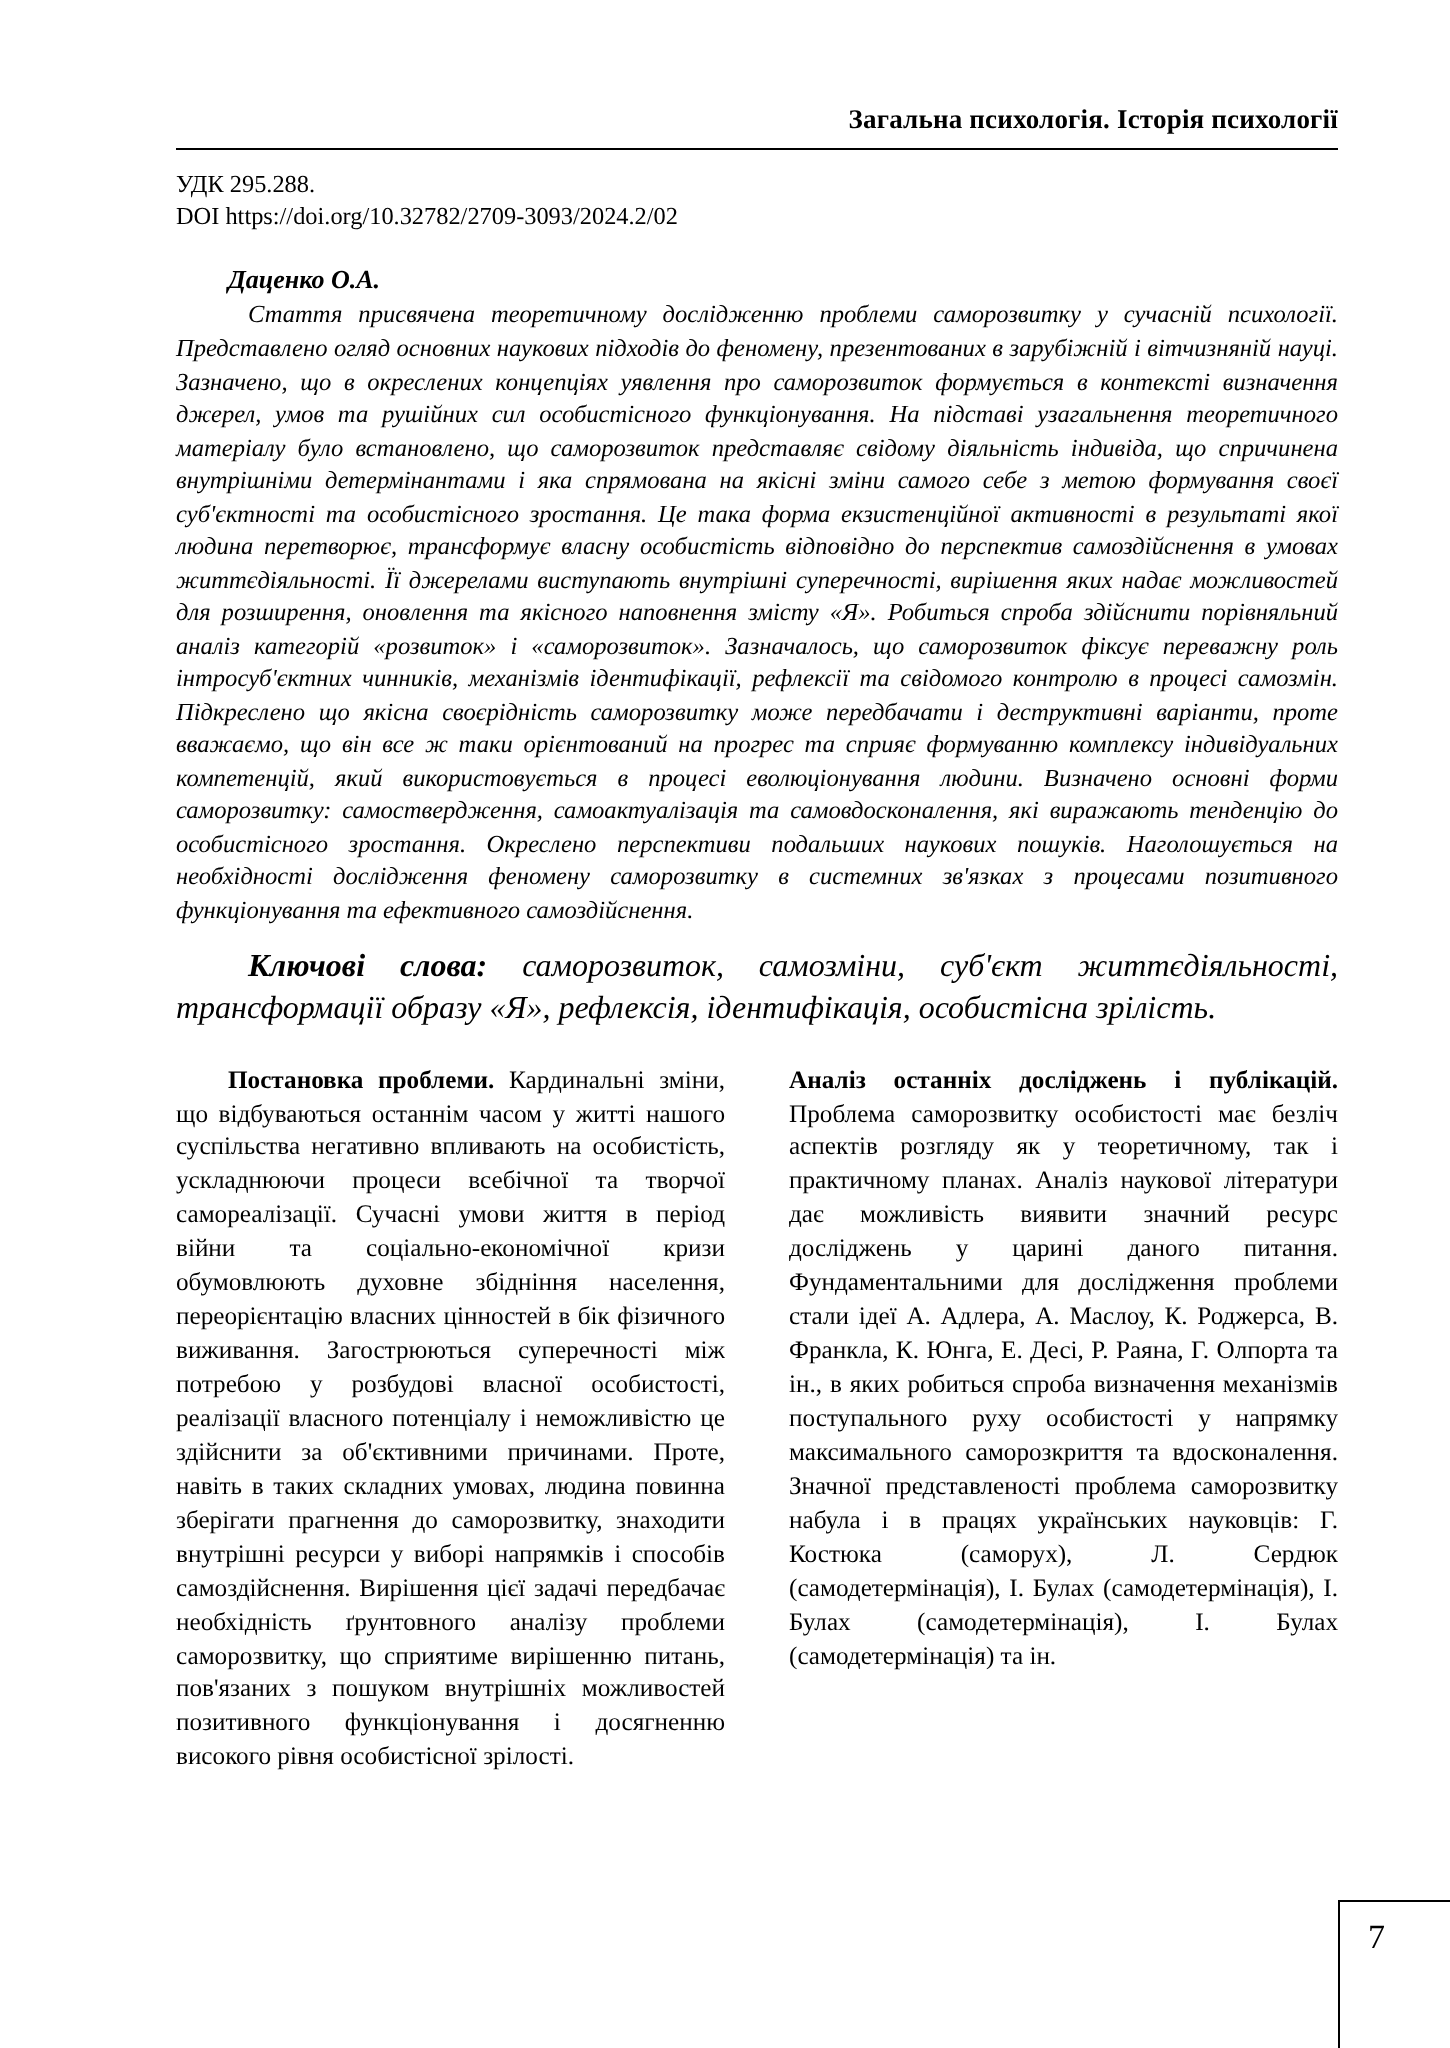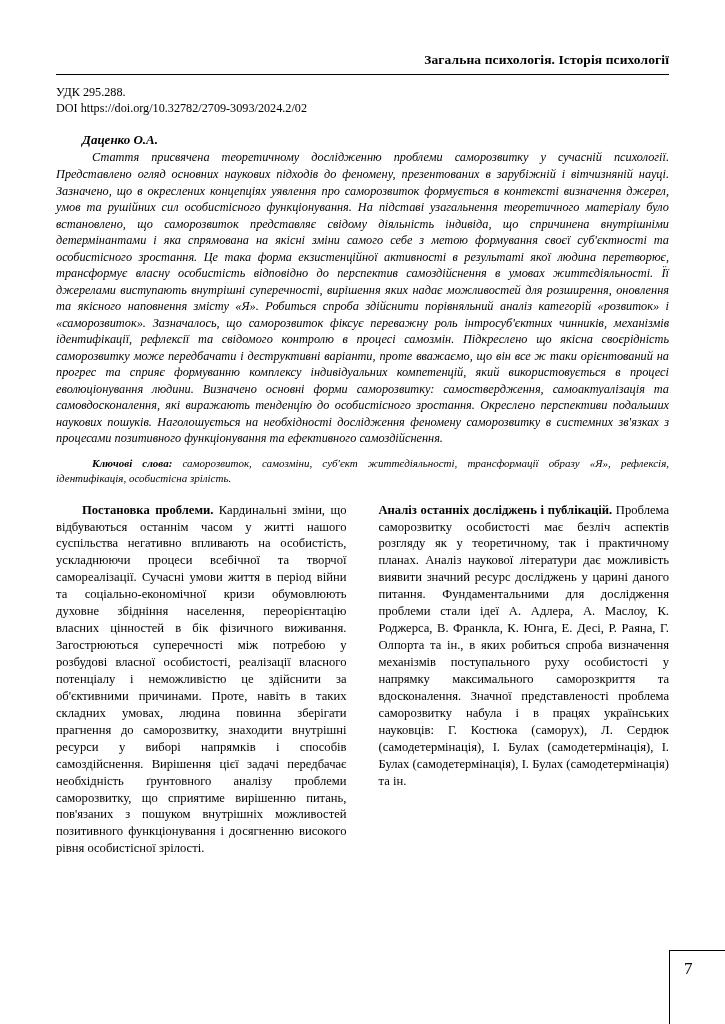--- a/index.html
+++ b/index.html
@@ -13,21 +13,21 @@
     font-family: "Liberation Serif", serif;
     color: #000000;
     position: relative;
     overflow: hidden;
   }
   .page {
     position: relative;
     width: 725px;
     height: 1024px;
     box-sizing: border-box;
-    padding: 52px 56px 0 56px;
+    padding: 52px 56px 0 88px;
   }
   .running-head {
     text-align: right;
     font-weight: bold;
     font-size: 13.5px;
     letter-spacing: 0.1px;
     margin: 0 0 6px 0;
   }
   .rule {
     border-top: 1px solid #000;
@@ -62,21 +62,21 @@
     font-style: italic;
     font-size: 12.3px;
     line-height: 1.345;
     text-align: justify;
     text-indent: 36px;
     margin: 0 0 9px 0;
     hyphens: auto;
   }
   .keywords {
     font-style: italic;
-    font-size: 11px;
+    font-size: 16px;
     line-height: 1.345;
     text-align: justify;
     text-indent: 36px;
     margin: 0 0 16px 0;
   }
   .keywords b {
     font-weight: bold;
   }
   .columns {
     display: flex;

